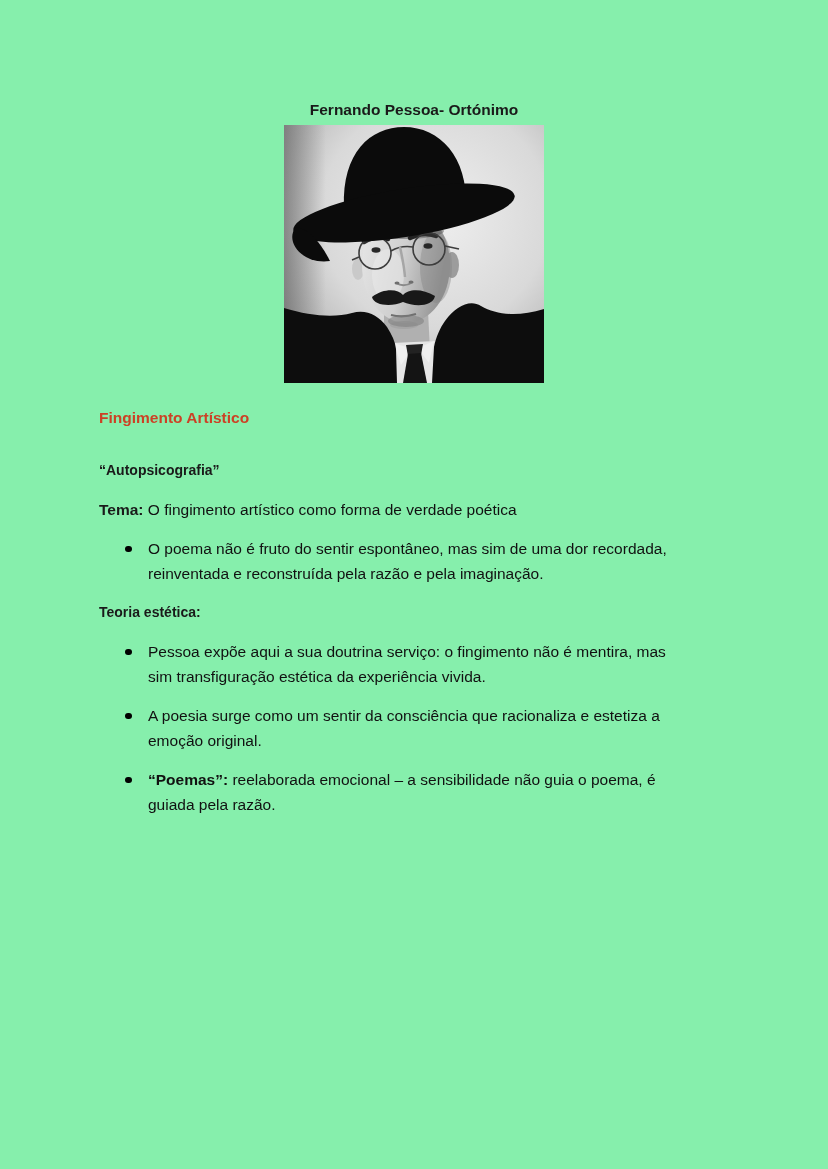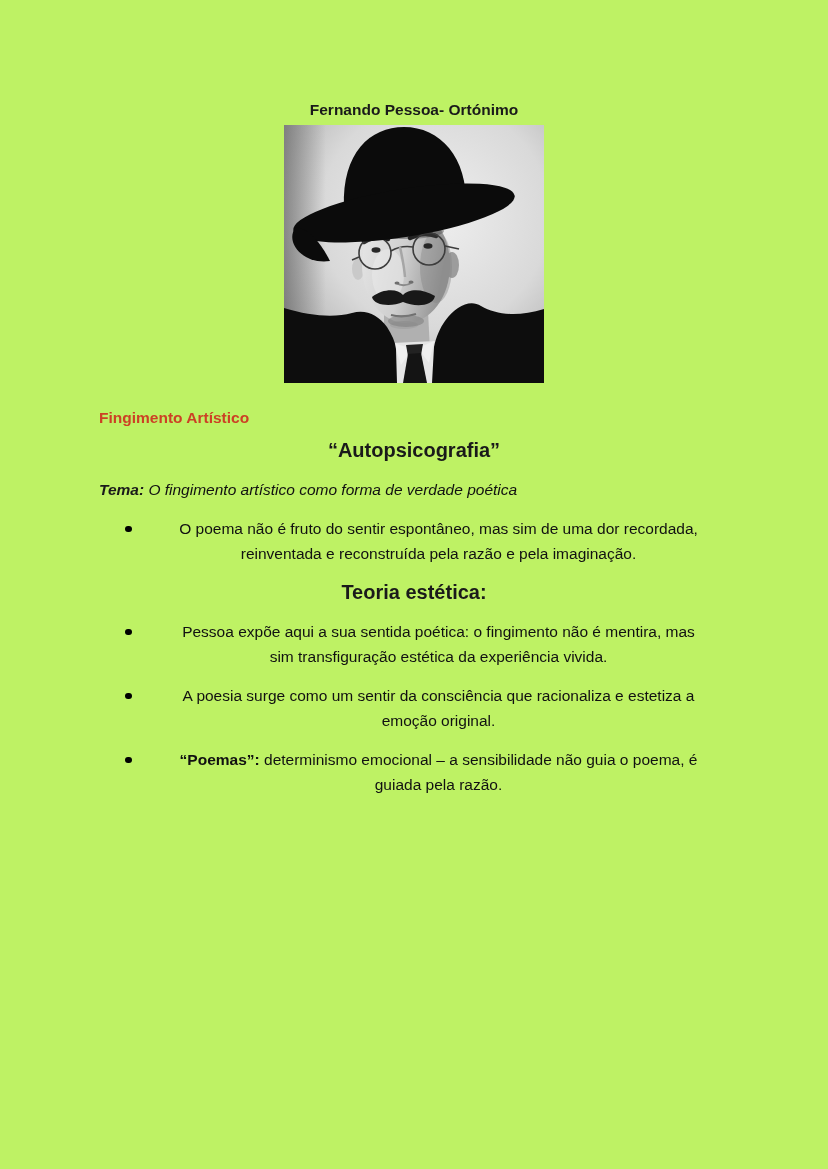--- a/index.html
+++ b/index.html
@@ -1,43 +1,42 @@
 <!DOCTYPE html>
 <html lang="pt" style="--accent: #cc4125;"><head>
 <meta charset="utf-8">
 <style>
   html,body{margin:0;padding:0;background:#ffffff;}
   .page{
     position:relative;
     width:828px;height:1169px;
-    background:#bef264;
+    background:#86efac;
     box-sizing:border-box;
     padding:97px 99px 0 99px;
     font-family:"Liberation Sans","DejaVu Sans",sans-serif;
     font-size:15.5px;
     line-height:25px;
     color:#111111;
     overflow:hidden;
   }
   .doc-title{text-align:center;font-weight:bold;color:#1a1a1a;}
   .portrait{margin:3px auto 0 auto;width:260px;height:258px;padding:0;}
   .portrait svg{display:block;}
   .accent-heading{
     color:var(--accent,#cc4125);
     font-size:15.5px;line-height:25px;font-weight:bold;
-    margin:22px 0 8px 0;
+    margin:22px 0 28px 0;
   }
   .sub-heading{
-    font-size:20px;line-height:25px;font-weight:bold;color:#1a1a1a;
+    font-size:14px;line-height:25px;font-weight:bold;color:#1a1a1a;
     margin:0 0 14px 0;
-    text-align:center;
   }
-  p.body-line{margin:0 0 14px 0;white-space:pre-wrap;font-style:italic;}
+  p.body-line{margin:0 0 14px 0;white-space:pre-wrap;}
   p.body-line strong{color:#1a1a1a;}
-  ul.bullets{list-style:none;margin:0 0 4px 0;padding:0;text-align:center;}
+  ul.bullets{list-style:none;margin:0 0 4px 0;padding:0;}
   ul.bullets li{
     position:relative;
     padding-left:49px;
     margin:0 0 14px 0;
     white-space:pre-wrap;
   }
   ul.bullets li::before{
     content:"";
     position:absolute;left:26px;top:9.5px;
     width:6.5px;height:6.5px;border-radius:50%;
@@ -125,25 +124,25 @@
 
 
   <ul class="bullets">
     <li><span>O poema não é fruto do sentir espontâneo, mas sim de uma dor recordada,
 reinventada e reconstruída pela razão e pela imaginação.</span></li>
   </ul>
 
   <h3 class="sub-heading">Teoria estética:</h3>
 
   <ul class="bullets">
-    <li><span>Pessoa expõe aqui a sua sentida poética: o fingimento não é mentira, mas
+    <li><span>Pessoa expõe aqui a sua doutrina serviço: o fingimento não é mentira, mas
 sim transfiguração estética da experiência vivida.</span></li>
     <li><span>A poesia surge como um sentir da consciência que racionaliza e estetiza a
 emoção original.</span></li>
   </ul>
 
 
   <ul class="bullets">
-    <li><strong>“Poemas”:</strong><span> determinismo emocional – a sensibilidade não guia o poema, é
+    <li><strong>“Poemas”:</strong><span> reelaborada emocional – a sensibilidade não guia o poema, é
 guiada pela razão.</span></li>
   </ul>
 
 </div>
 
 </body></html>

